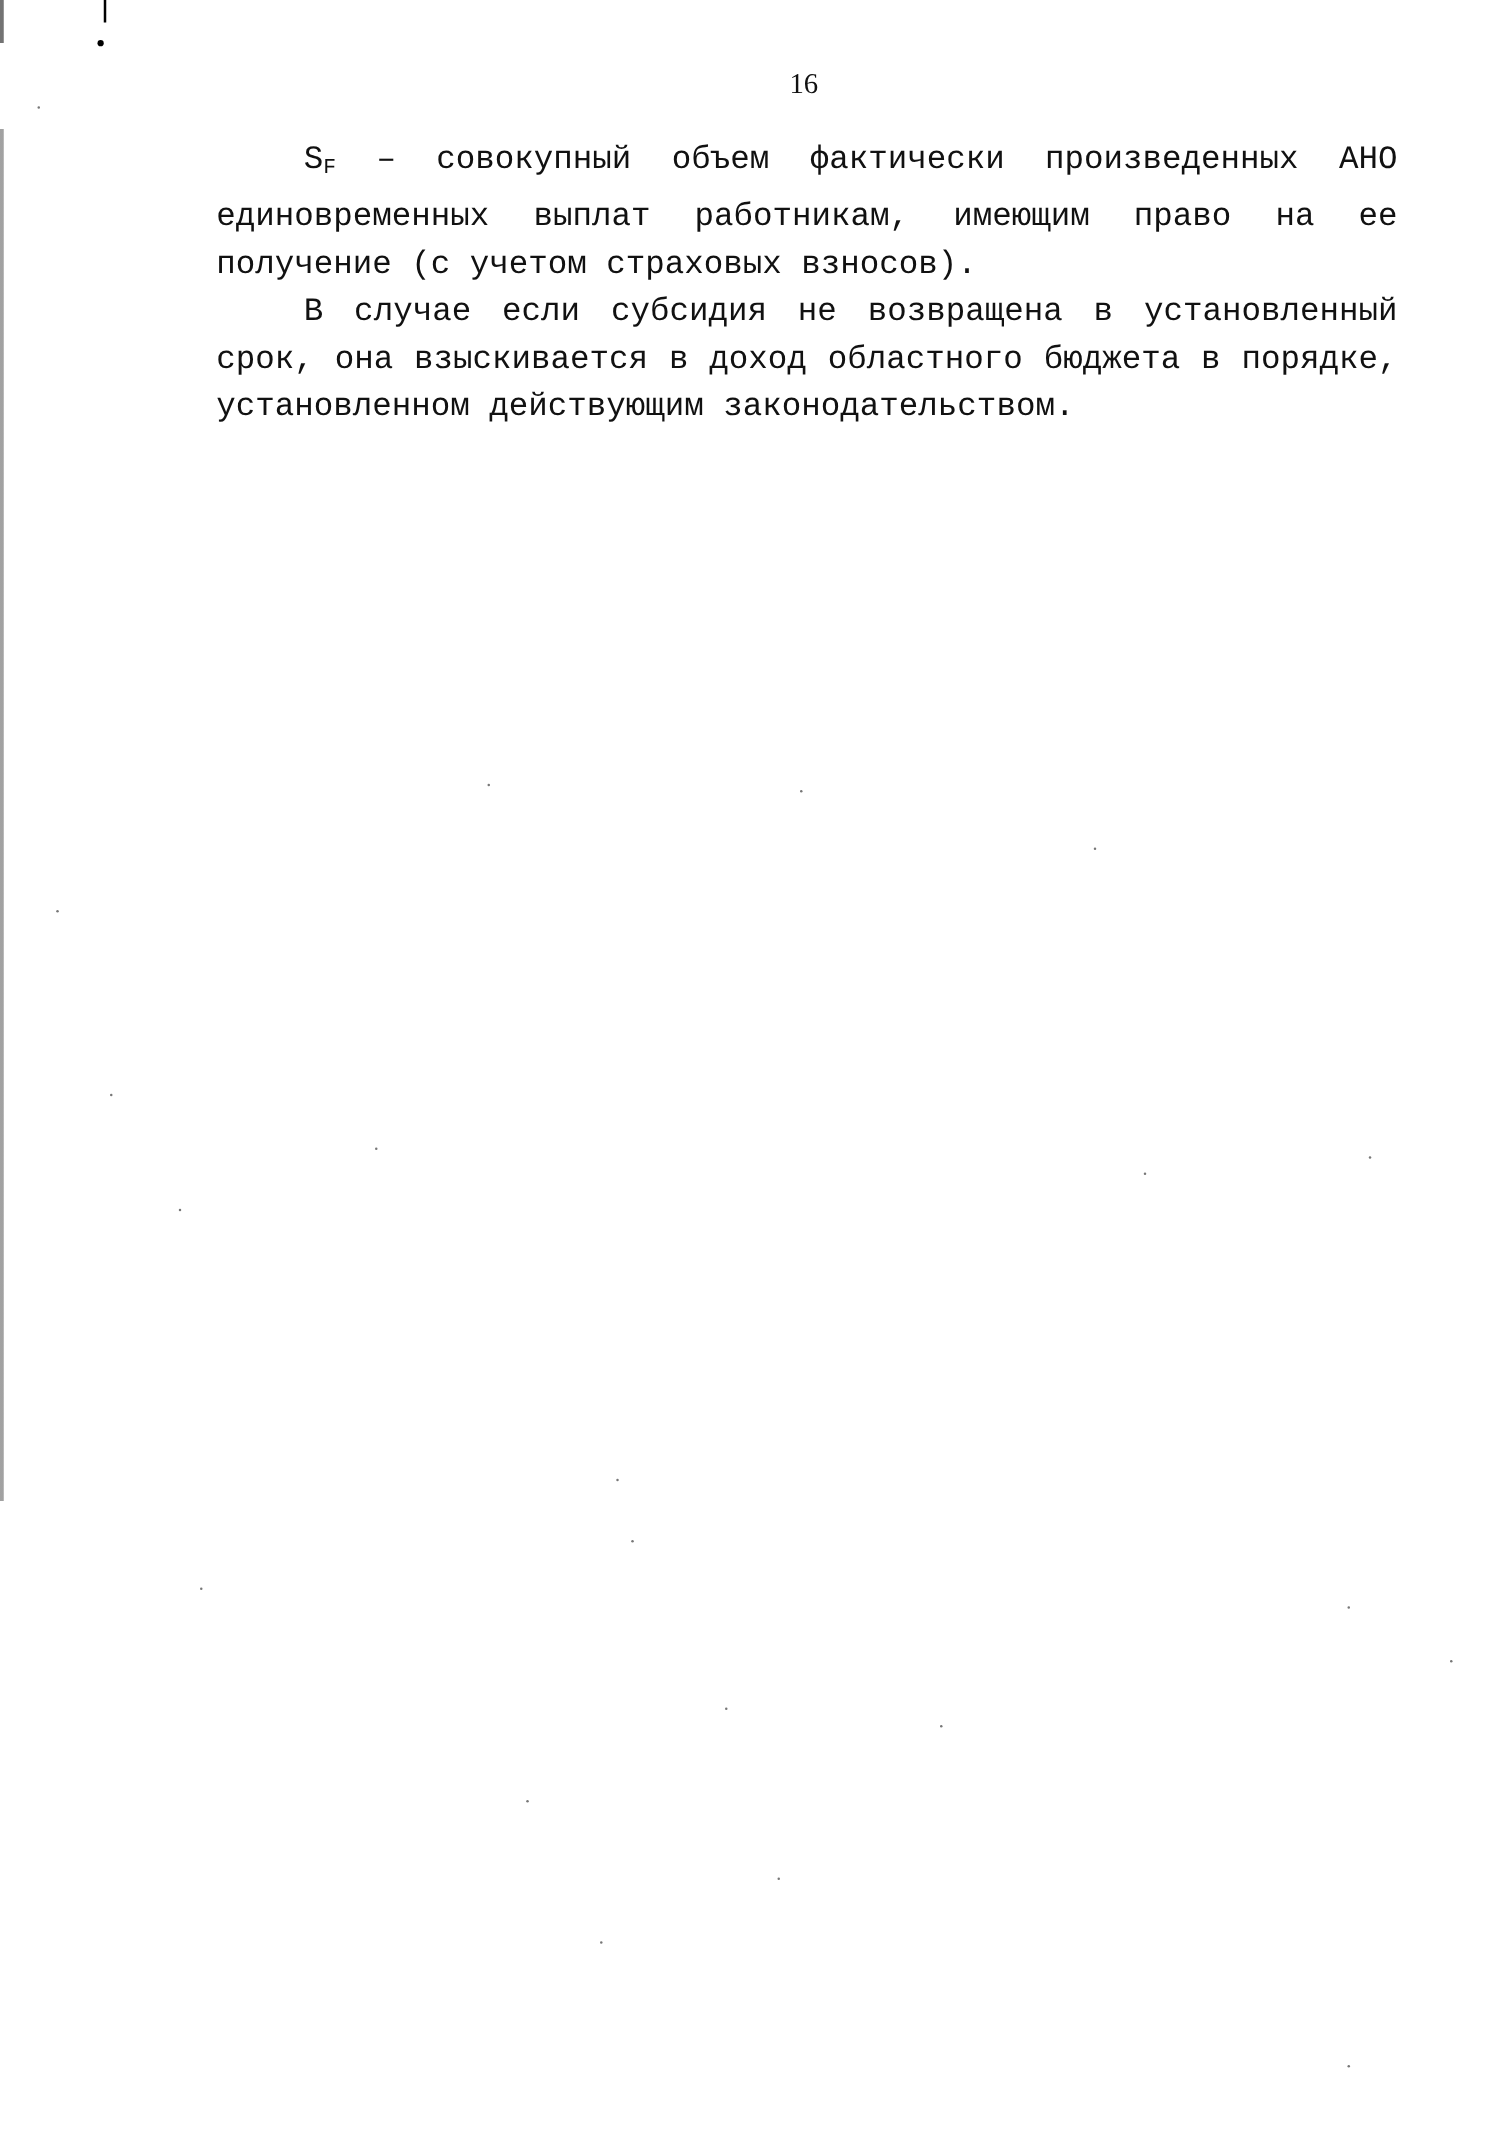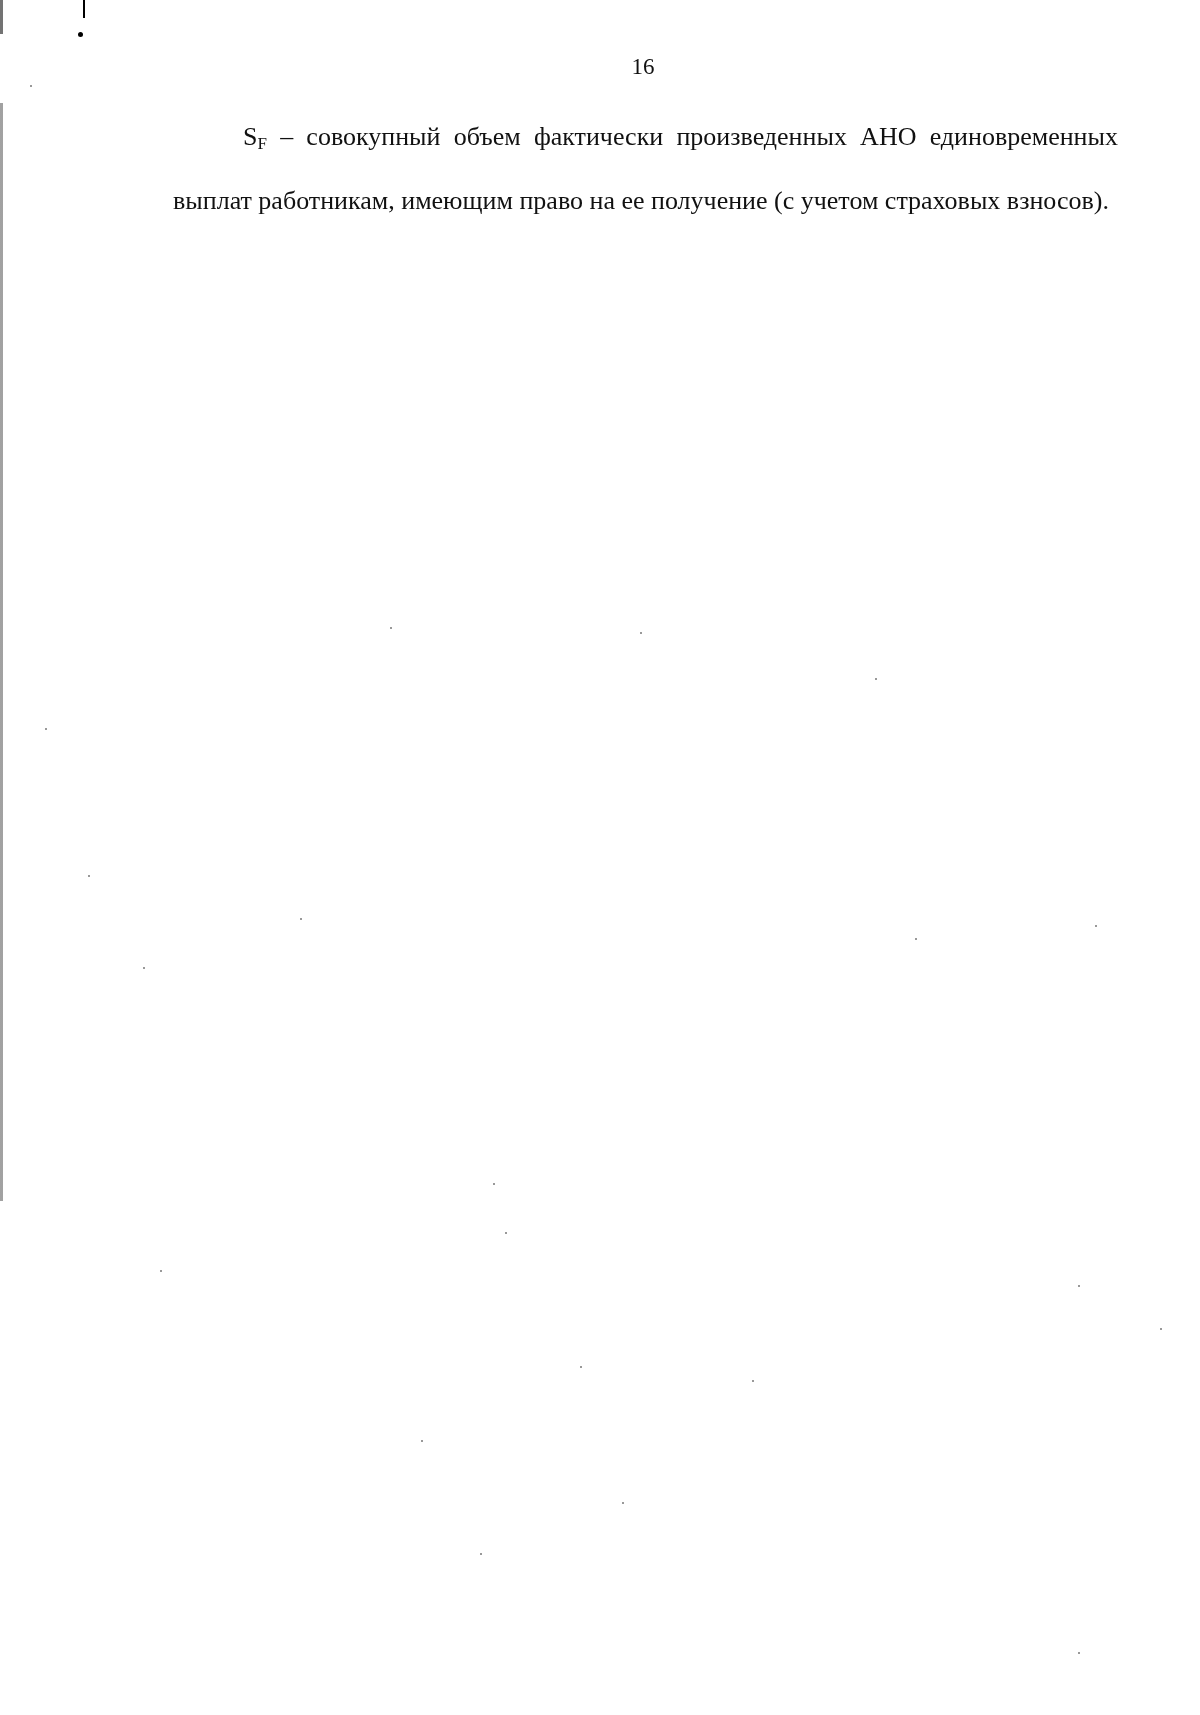--- a/index.html
+++ b/index.html
@@ -1,38 +1,39 @@
 <!DOCTYPE html>
 <html><head>
 <meta charset="utf-8">
 <style>
   html, body { margin:0; padding:0; background:#ffffff; }
   body { width:1200px; height:1715px; position:relative; overflow:hidden;
          font-family:"Liberation Serif", "DejaVu Serif", serif; color:#111; }
   .page-number { position:absolute; top:54px; left:0; width:1286px; text-align:center;
                  font-size:23px; }
-  .text-block { position:absolute; left:173px; width:945px; font-size:26px; line-height:57px; }
+  .text-block { position:absolute; left:173px; width:945px; font-size:26px; line-height:38px;font-family:Liberation Mono, monospace; }
   .para { margin:0 0 0 0; text-align:justify; text-align-last:left; }
   .para.indent { text-indent:70px; }
   .sub { font-size:17px; vertical-align:-4px; }
   .left-edge { position:absolute; left:0; top:0; width:3px; height:1715px;
                background:linear-gradient(#000 0 2%, transparent 2% 6%, #555 6% 70%, transparent 70%); opacity:0.55; }
   .top-tick { position:absolute; left:83px; top:0; width:2px; height:18px; background:#000; }
   .speck { position:absolute; width:2px; height:2px; background:#777; border-radius:50%; }
 </style>
 </head>
 <body>
 
 <div class="left-edge"></div>
 <div class="top-tick"></div>
 
 <div class="page-number">16</div>
 
 <div class="text-block" style="top:108px;">
   <p class="para indent"><span>S</span><span class="sub">F</span><span> – совокупный объем фактически произведенных АНО единовременных выплат работникам, имеющим право на ее получение (с учетом страховых взносов).</span></p>
+  <p class="para indent" style="margin-top:0;">В случае если субсидия не возвращена в установленный срок, она взыскивается в доход областного бюджета в порядке, установленном действующим законодательством.</p>
 </div>
 
 <div class="speck" style="left:78px;top:32px;width:5px;height:5px;background:#000;"></div>
 <div class="speck" style="left:30px;top:85px;"></div>
 <div class="speck" style="left:390px;top:627px;"></div>
 <div class="speck" style="left:640px;top:632px;"></div>
 <div class="speck" style="left:875px;top:678px;"></div>
 <div class="speck" style="left:45px;top:728px;"></div>
 <div class="speck" style="left:88px;top:875px;"></div>
 <div class="speck" style="left:300px;top:918px;"></div>

